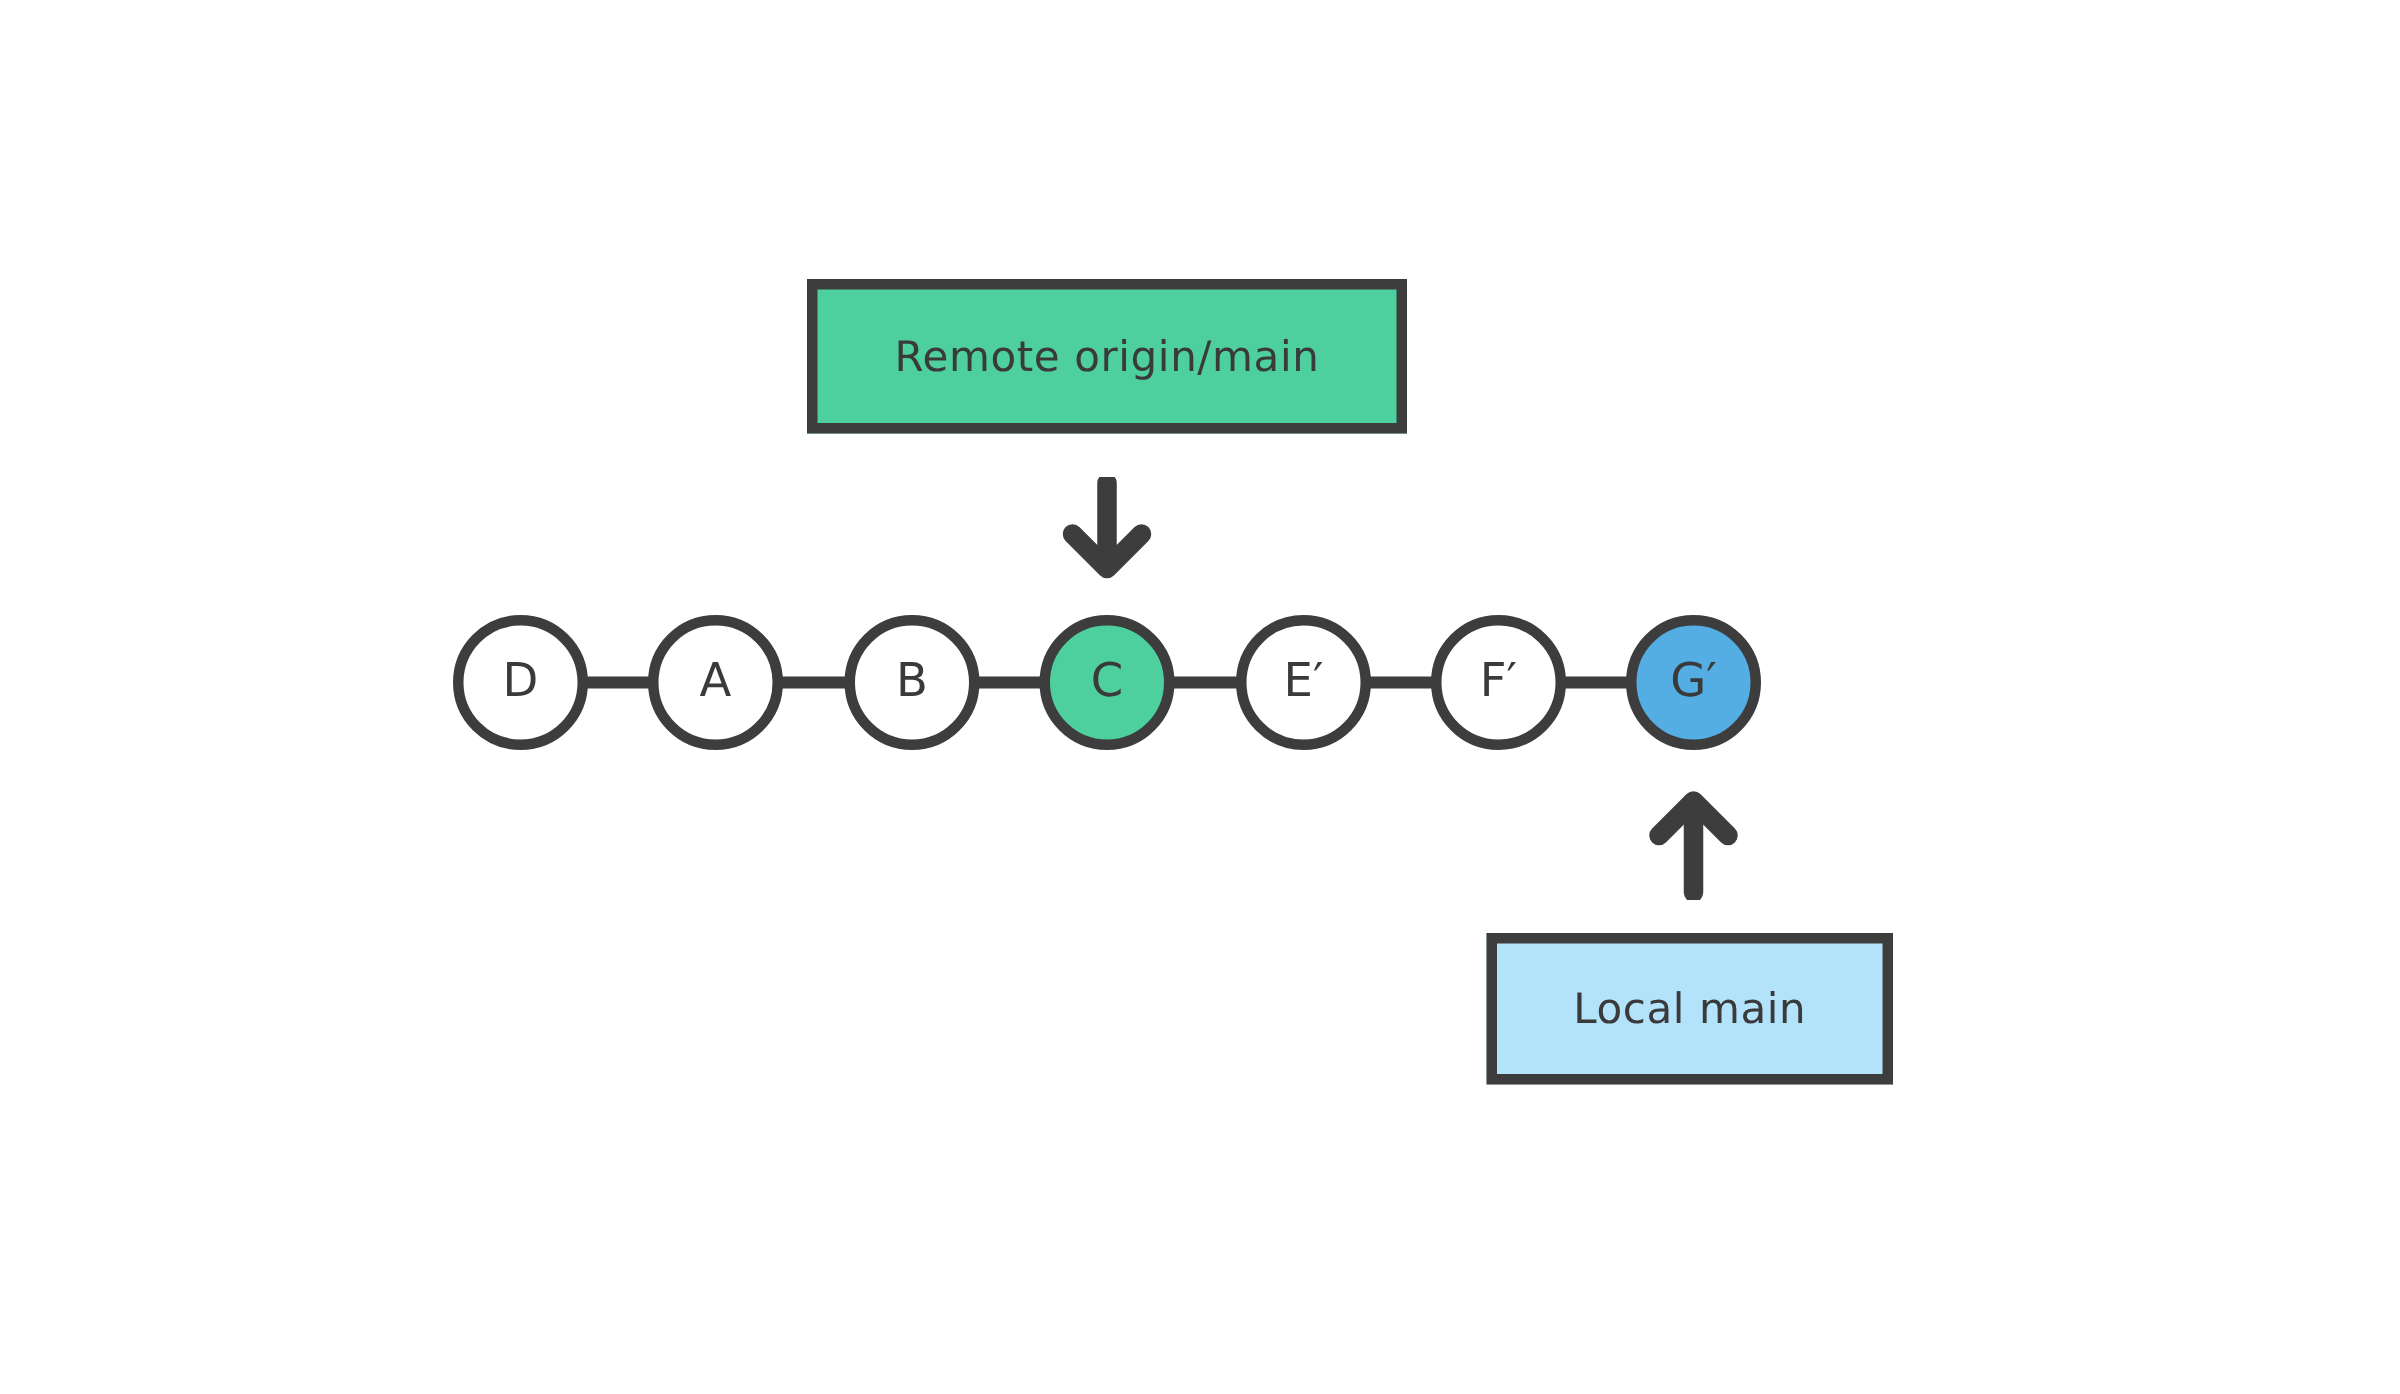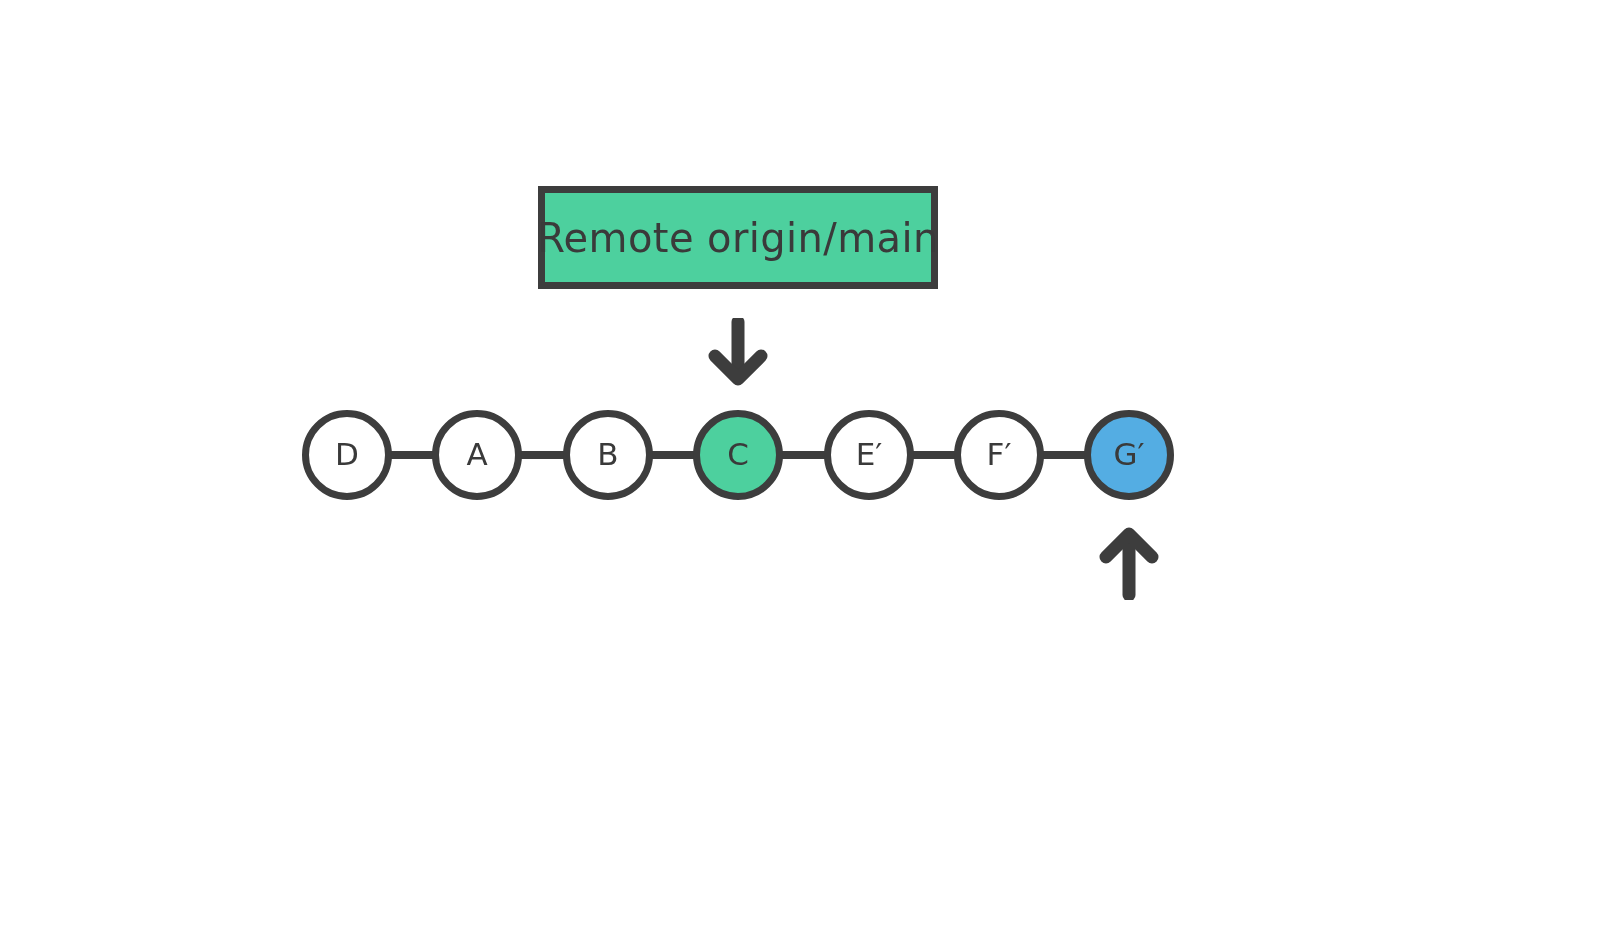--- a/index.html
+++ b/index.html
@@ -23,21 +23,21 @@
   
   .label-box {
     position: absolute;
     box-sizing: border-box;
     border: 7px solid #3d3d3d;
     display: flex;
     align-items: center;
     justify-content: center;
   }
   .label-box .label-text {
-    font-size: 40px;
+    font-size: 28px;
     color: #3a3a3a;
     letter-spacing: 0.4px;
     white-space: nowrap;
     font-weight: 400;
   }
   #remote-box {
     left: 538px;
     top: 186px;
     width: 400px;
     height: 103px;
@@ -140,14 +140,17 @@
     <div class="commit-node fill-blue" style="left:1084px;">
       <span class="commit-label">G′</span>
     </div>
   </div>
 
   <svg class="arrow" style="left:1096px; top:525px;" width="66" height="75" viewBox="0 0 66 75">
     <path d="M33 70 L33 14" stroke="#3d3d3d" stroke-width="13" stroke-linecap="round" fill="none"></path>
     <path d="M10 32 L33 9 L56 32" stroke="#3d3d3d" stroke-width="13" stroke-linecap="round" stroke-linejoin="round" fill="none"></path>
   </svg>
 
+  <div id="local-box" class="label-box">
+    <span class="label-text">Local main</span>
+  </div>
 
 </div>
 
 </body></html>

